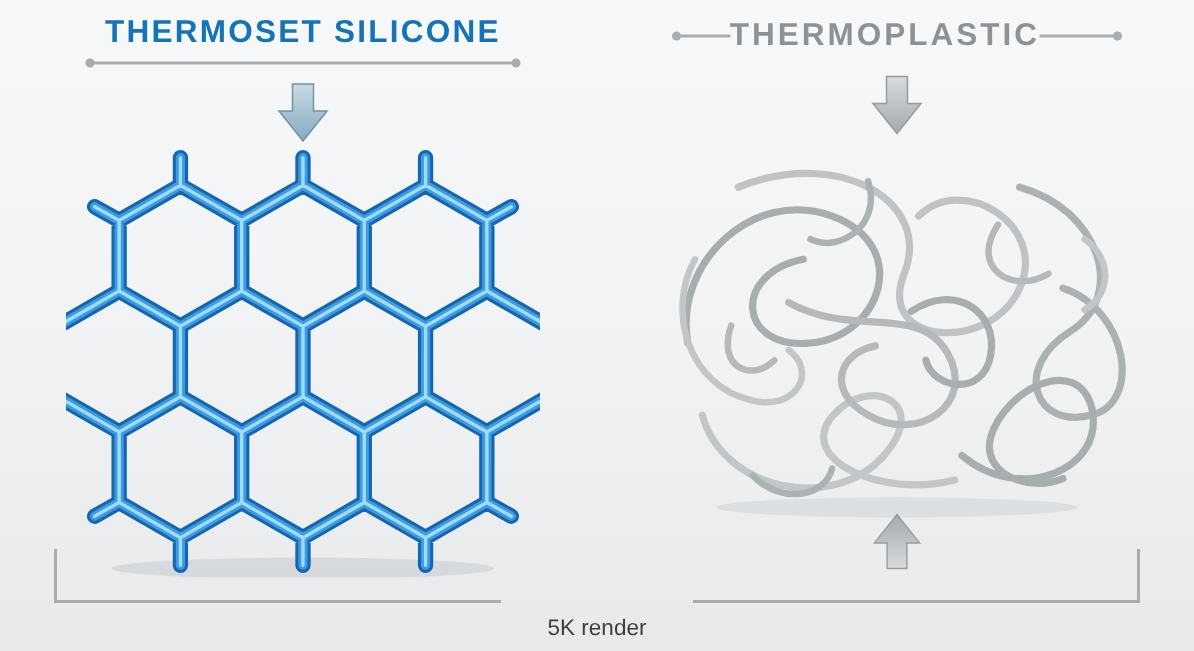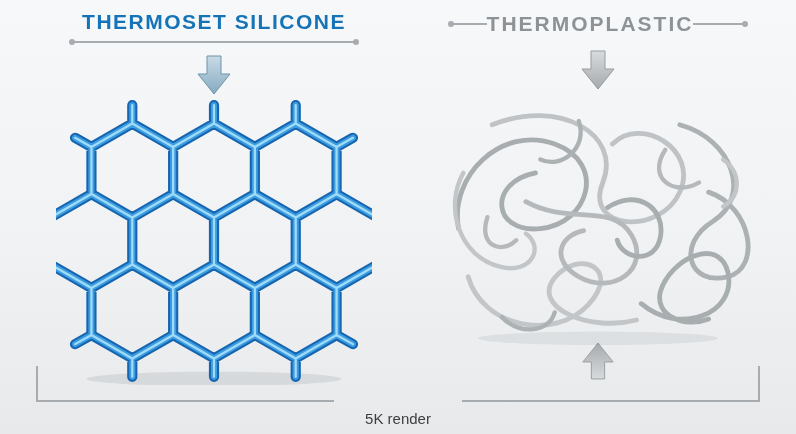--- a/index.html
+++ b/index.html
@@ -8,21 +8,21 @@
     background:#e9ebec;
   }
   .scene{
     position:relative;
     width:796px;height:434px;
     overflow:hidden;
     background:linear-gradient(180deg,#f7f8f9 0%,#f1f2f3 55%,#e7e9ea 100%);
   }
   
   .panel{position:absolute;top:10px;width:340px;text-align:center;}
-  .panel.left{left:44px;}
+  .panel.left{left:32px;}
   .panel.right{left:428px;}
 
   .title-left{
     margin:0;
     font-size:21px;font-weight:bold;letter-spacing:1.5px;
     color:#1573b8;
   }
   .title-right-row{
     display:flex;align-items:center;justify-content:center;
     height:28px;

